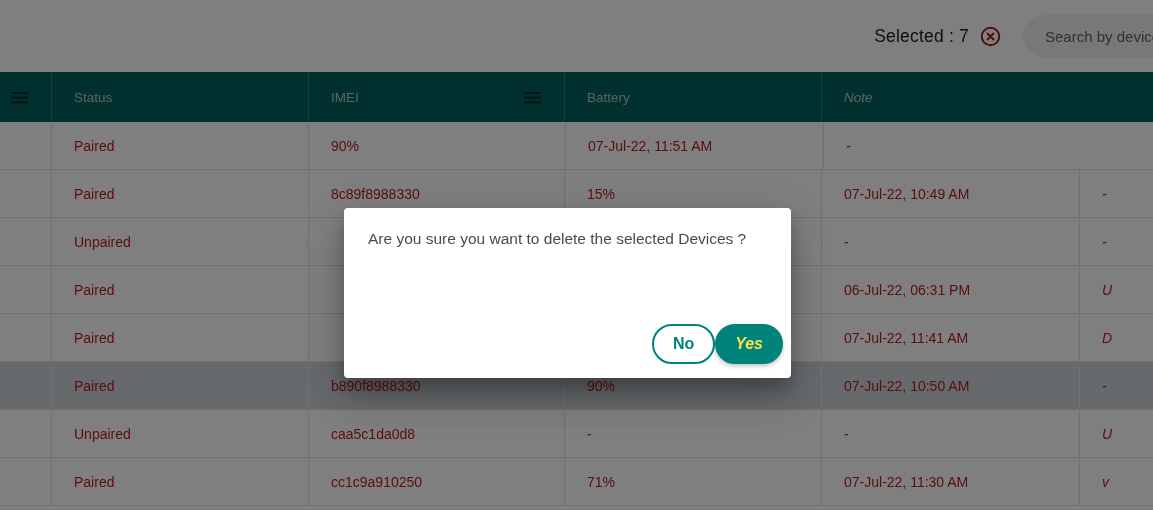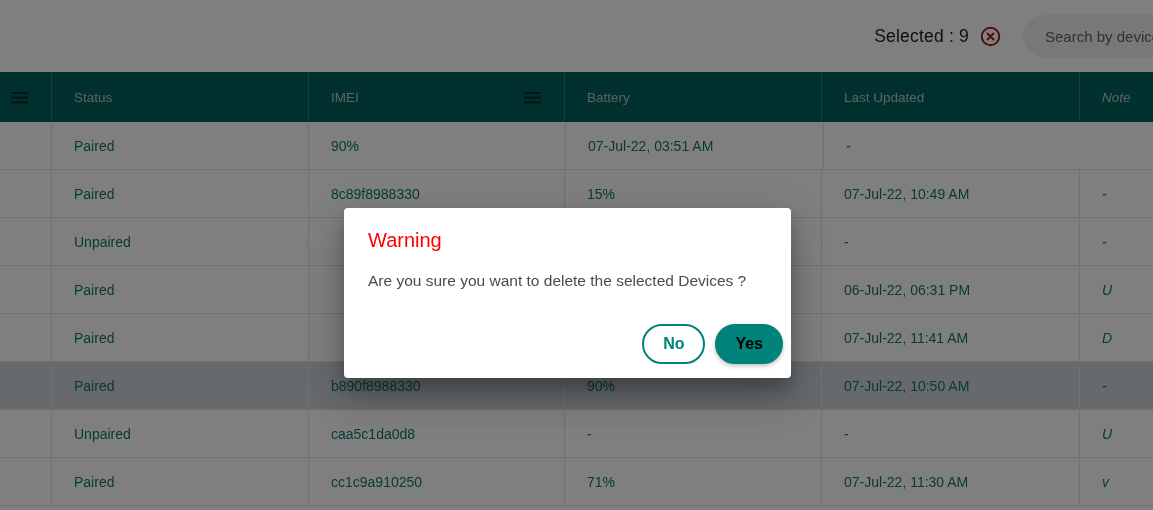--- a/index.html
+++ b/index.html
@@ -112,21 +112,21 @@
     display: flex;
     height: 48px;
     border-bottom: 1px solid #e3e3e3;
     background: #ffffff;
   }
   .tr.selected { background: #ced4da; }
   .td {
     display: flex;
     align-items: center;
     font-size: 14px;
-    color: #0f766e;
+    color: #b91c1c;
     padding: 0 22px;
     border-right: 1px solid #e3e3e3;
     flex: none;
     overflow: hidden;
     white-space: nowrap;
   }
   .td.col-note { border-right: none; }
   .td.col-select { border-right: 1px solid #e3e3e3; }
 
   
@@ -161,54 +161,54 @@
     color: #4a4a4a;
     font-size: 15.5px;
     padding: 21px 24px 0 24px;
     line-height: 1.3;
   }
   .dialog-actions {
     margin-top: auto;
     display: flex;
     justify-content: flex-end;
     align-items: center;
-    gap: 10px;
     padding: 0 8px 14px 24px;
   }
   .btn {
     font-family: "Liberation Sans", sans-serif;
     font-size: 16px;
     font-weight: bold;
     border-radius: 22px;
     height: 40px;
     min-width: 63px;
     padding: 0 18px;
     cursor: pointer;
     outline: none;
   }
   .btn-no {
     background: #ffffff;
     color: #00837b;
     border: 2px solid #00837b;
   }
   .btn-yes {
     background: #00837b;
-    color: #000000;
+    color: #fde047;
     border: 2px solid #00837b;
     box-shadow: 0 2px 4px rgba(0,0,0,.25);
+    font-style: italic;
   }
 </style>
 </head>
 <body>
 
 <div id="app">
 
   <div class="toolbar">
     <div class="selected-group">
-      <span class="selected-label">Selected : 9</span>
+      <span class="selected-label">Selected : 7</span>
       <svg class="clear-icon" viewBox="0 0 24 24">
         <circle cx="12" cy="12" r="10" fill="none" stroke="#a81414" stroke-width="2.2"></circle>
         <path d="M8.6 8.6 L15.4 15.4 M15.4 8.6 L8.6 15.4" stroke="#a81414" stroke-width="2.2" stroke-linecap="round"></path>
       </svg>
     </div>
     <div class="search-wrap">
       <input class="search-input" type="text" placeholder="Search by device I" style="">
     </div>
   </div>
 
@@ -229,34 +229,31 @@
         <span>IMEI</span>
         <svg class="hdr-menu" viewBox="0 0 20 14">
           <rect x="1" y="1" width="18" height="2.2" fill="#0b2b29"></rect>
           <rect x="1" y="6" width="18" height="2.2" fill="#0b2b29"></rect>
           <rect x="1" y="11" width="18" height="2.2" fill="#0b2b29"></rect>
         </svg>
       </div>
       <div class="th col-battery">
         <span>Battery</span>
       </div>
-      <div class="th col-updated">
-        <span>Last Updated</span>
-      </div>
       <div class="th col-note no-border">
         <span>Note</span>
       </div>
     </div>
 
     <div class="tbody" id="tbody">
         <div class="tr">
           <div class="td col-select"></div>
           <div class="td col-status">Paired</div>
           <div class="td col-battery">90%</div>
-          <div class="td col-updated">07-Jul-22, 03:51 AM</div>
+          <div class="td col-updated">07-Jul-22, 11:51 AM</div>
           <div class="td col-note">-</div>
         </div>
         <div class="tr">
           <div class="td col-select"></div>
           <div class="td col-status">Paired</div>
           <div class="td col-imei">8c89f8988330</div>
           <div class="td col-battery">15%</div>
           <div class="td col-updated">07-Jul-22, 10:49 AM</div>
           <div class="td col-note">-</div>
         </div>
@@ -307,21 +304,20 @@
           <div class="td col-battery">71%</div>
           <div class="td col-updated">07-Jul-22, 11:30 AM</div>
           <div class="td col-note">v</div>
         </div>
       </div>
   </div>
 
   <div class="overlay"></div>
 
   <div class="dialog">
-    <div class="dialog-title">Warning</div>
     <div class="dialog-body">Are you sure you want to delete the selected Devices ?</div>
     <div class="dialog-actions">
       <button class="btn btn-no">No</button>
       <button class="btn btn-yes">Yes</button>
     </div>
   </div>
 
 </div>
 
 </body></html>

